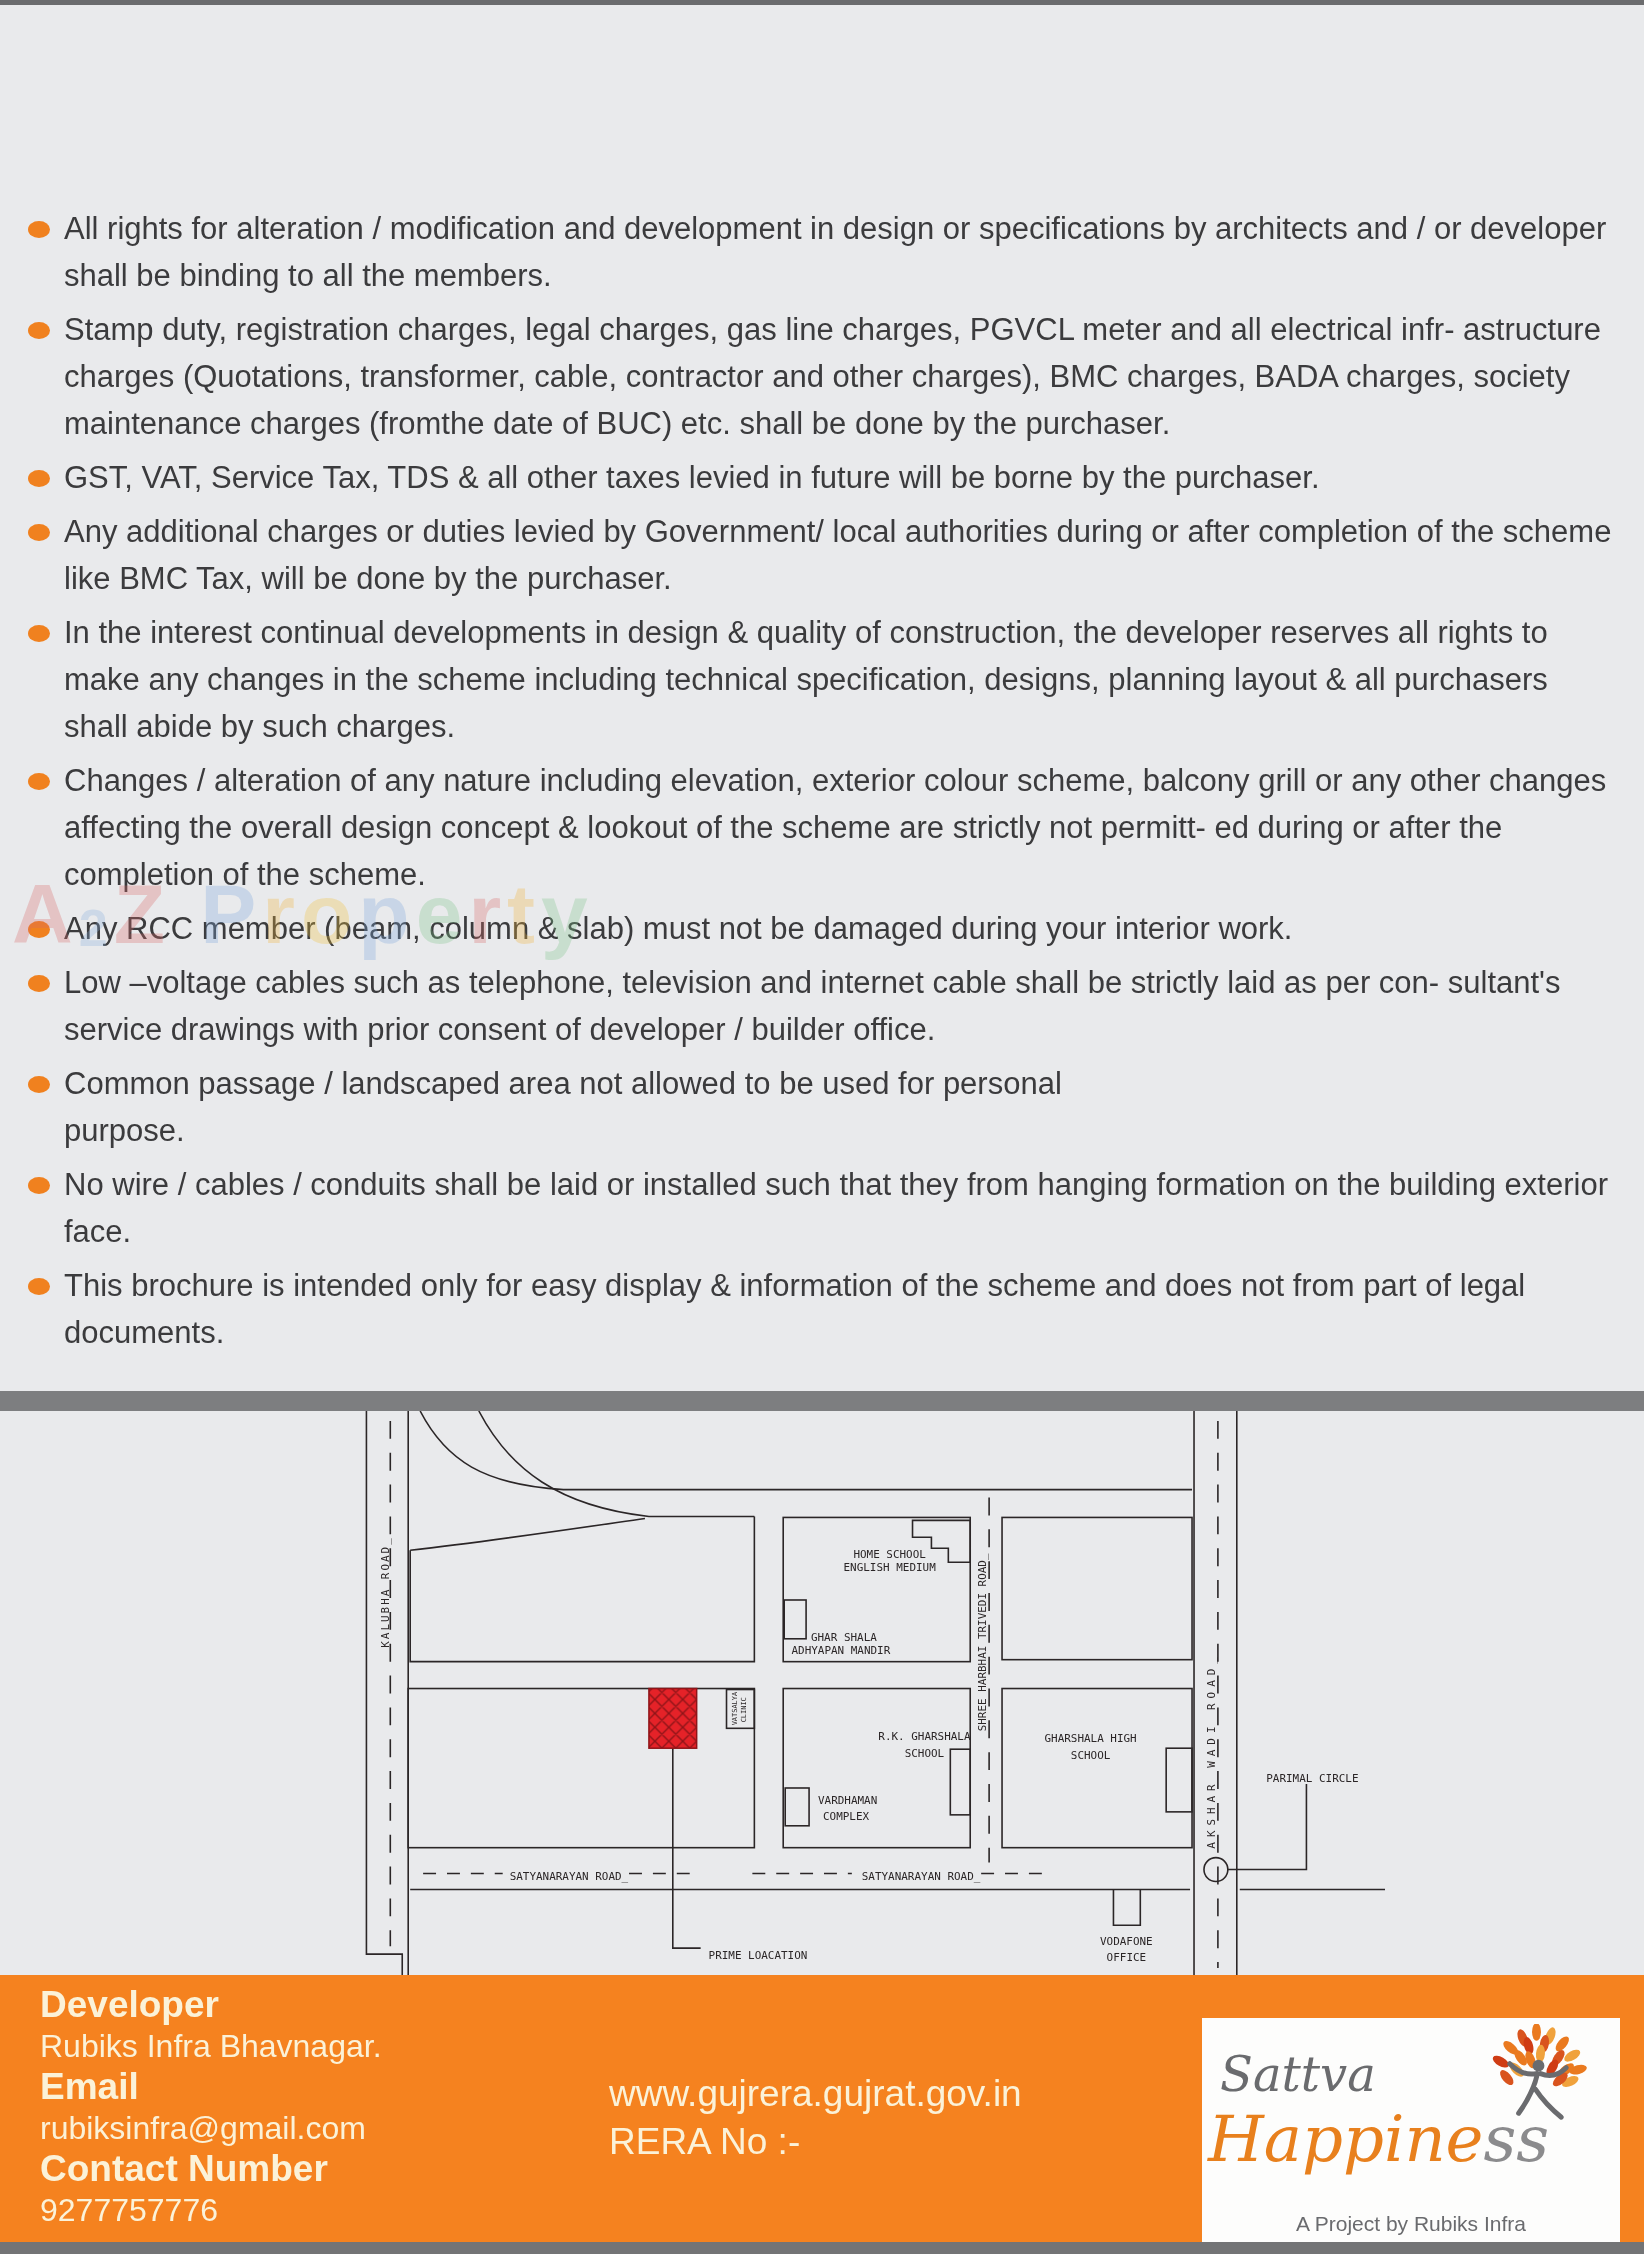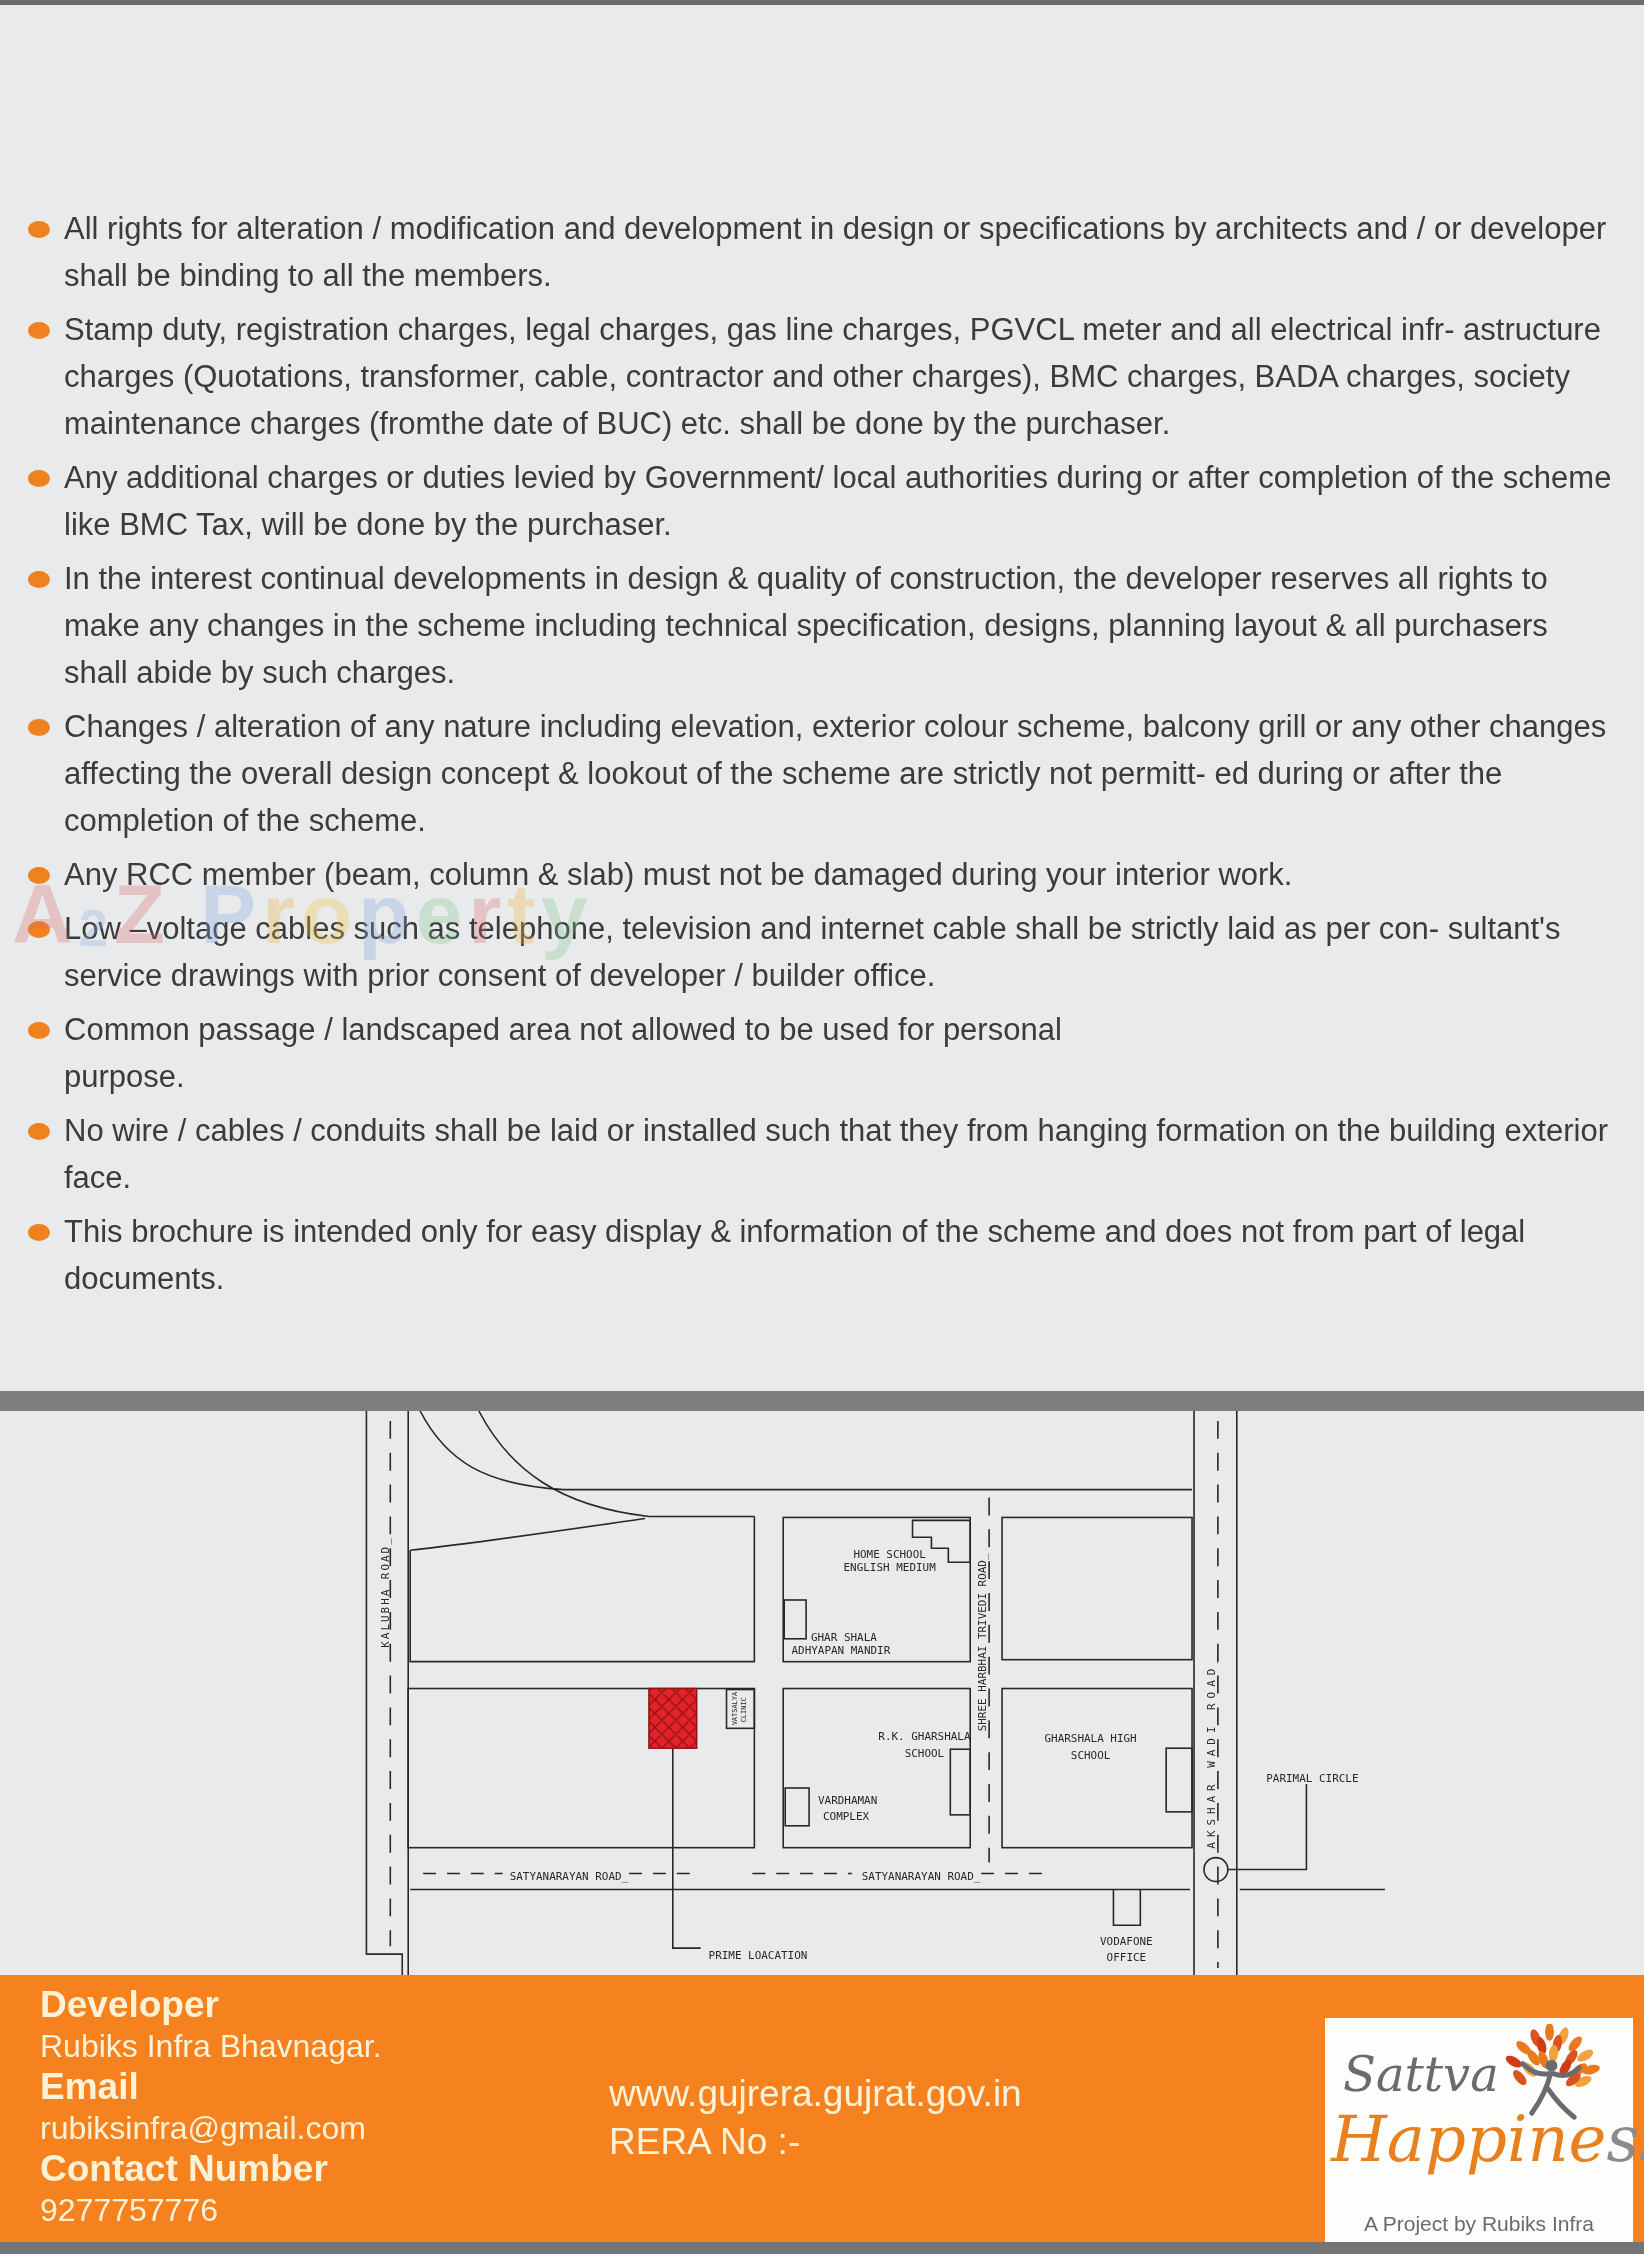--- a/index.html
+++ b/index.html
@@ -37,21 +37,21 @@
   .map text.t7{font-size:7px;}
   
   .footer{position:absolute;left:0;top:1975px;width:100%;height:267px;background:#f5821f;color:#fbf2d8;}
   .f-left{position:absolute;left:40px;top:8px;}
   .f-h{font-size:37px;font-weight:bold;line-height:44px;}
   .f-v{font-size:32px;line-height:38px;}
   .f-mid{position:absolute;left:609px;top:96px;}
   .f-site{font-size:37px;line-height:46px;}
   .f-rera{font-size:37px;line-height:50px;}
   
-  .logo-card{position:absolute;right:12px;top:43px;width:308px;height:224px;background:#fdfdfc;z-index:7;}
+  .logo-card{position:absolute;right:25px;top:43px;width:418px;height:224px;background:#fdfdfc;z-index:7;}
   .logo-sattva{position:absolute;left:18px;top:28px;font-family:"DejaVu Serif",serif;font-style:italic;
         font-size:48px;color:#6a6b6e;}
   .logo-happiness{position:absolute;left:6px;top:86px;width:363px;text-align:left;
         font-family:"DejaVu Serif",serif;font-style:italic;font-size:64px;line-height:70px;}
   .logo-happiness .hp1{color:#e8801d;}
   .logo-happiness .hp2{color:#8b8b8d;}
   .logo-tagline{position:absolute;left:0;bottom:6px;width:100%;text-align:center;
         font-size:21px;color:#6a6b6e;}
   .logo-tree{position:absolute;right:14px;top:6px;width:139px;height:119px;}
 </style>
@@ -65,20 +65,24 @@
 
   <div class="content">
     <ul class="notes">
       <li class="note">
           <span class="bullet"></span>
           <span class="ntext">All rights for alteration / modification and development in design or specifications by architects and / or developer shall be binding to all the members.</span>
         </li>
       <li class="note">
           <span class="bullet"></span>
           <span class="ntext">Stamp duty, registration charges, legal charges, gas line charges, PGVCL meter and all electrical infr- astructure charges (Quotations, transformer, cable, contractor and other charges), BMC charges, BADA charges, society maintenance charges (fromthe date of BUC) etc. shall be done by the purchaser.</span>
+        </li>
+      <li class="note">
+          <span class="bullet"></span>
+          <span class="ntext">GST, VAT, Service Tax, TDS &amp; all other taxes levied in future will be borne by the purchaser.</span>
         </li>
       <li class="note">
           <span class="bullet"></span>
           <span class="ntext">Any additional charges or duties levied by Government/ local authorities during or after completion of the scheme like BMC Tax, will be done by the purchaser.</span>
         </li>
       <li class="note">
           <span class="bullet"></span>
           <span class="ntext">In the interest continual developments in design &amp; quality of construction, the developer reserves all rights to make any changes in the scheme including technical specification, designs, planning layout &amp; all purchasers shall abide by such charges.</span>
         </li>
       <li class="note">

